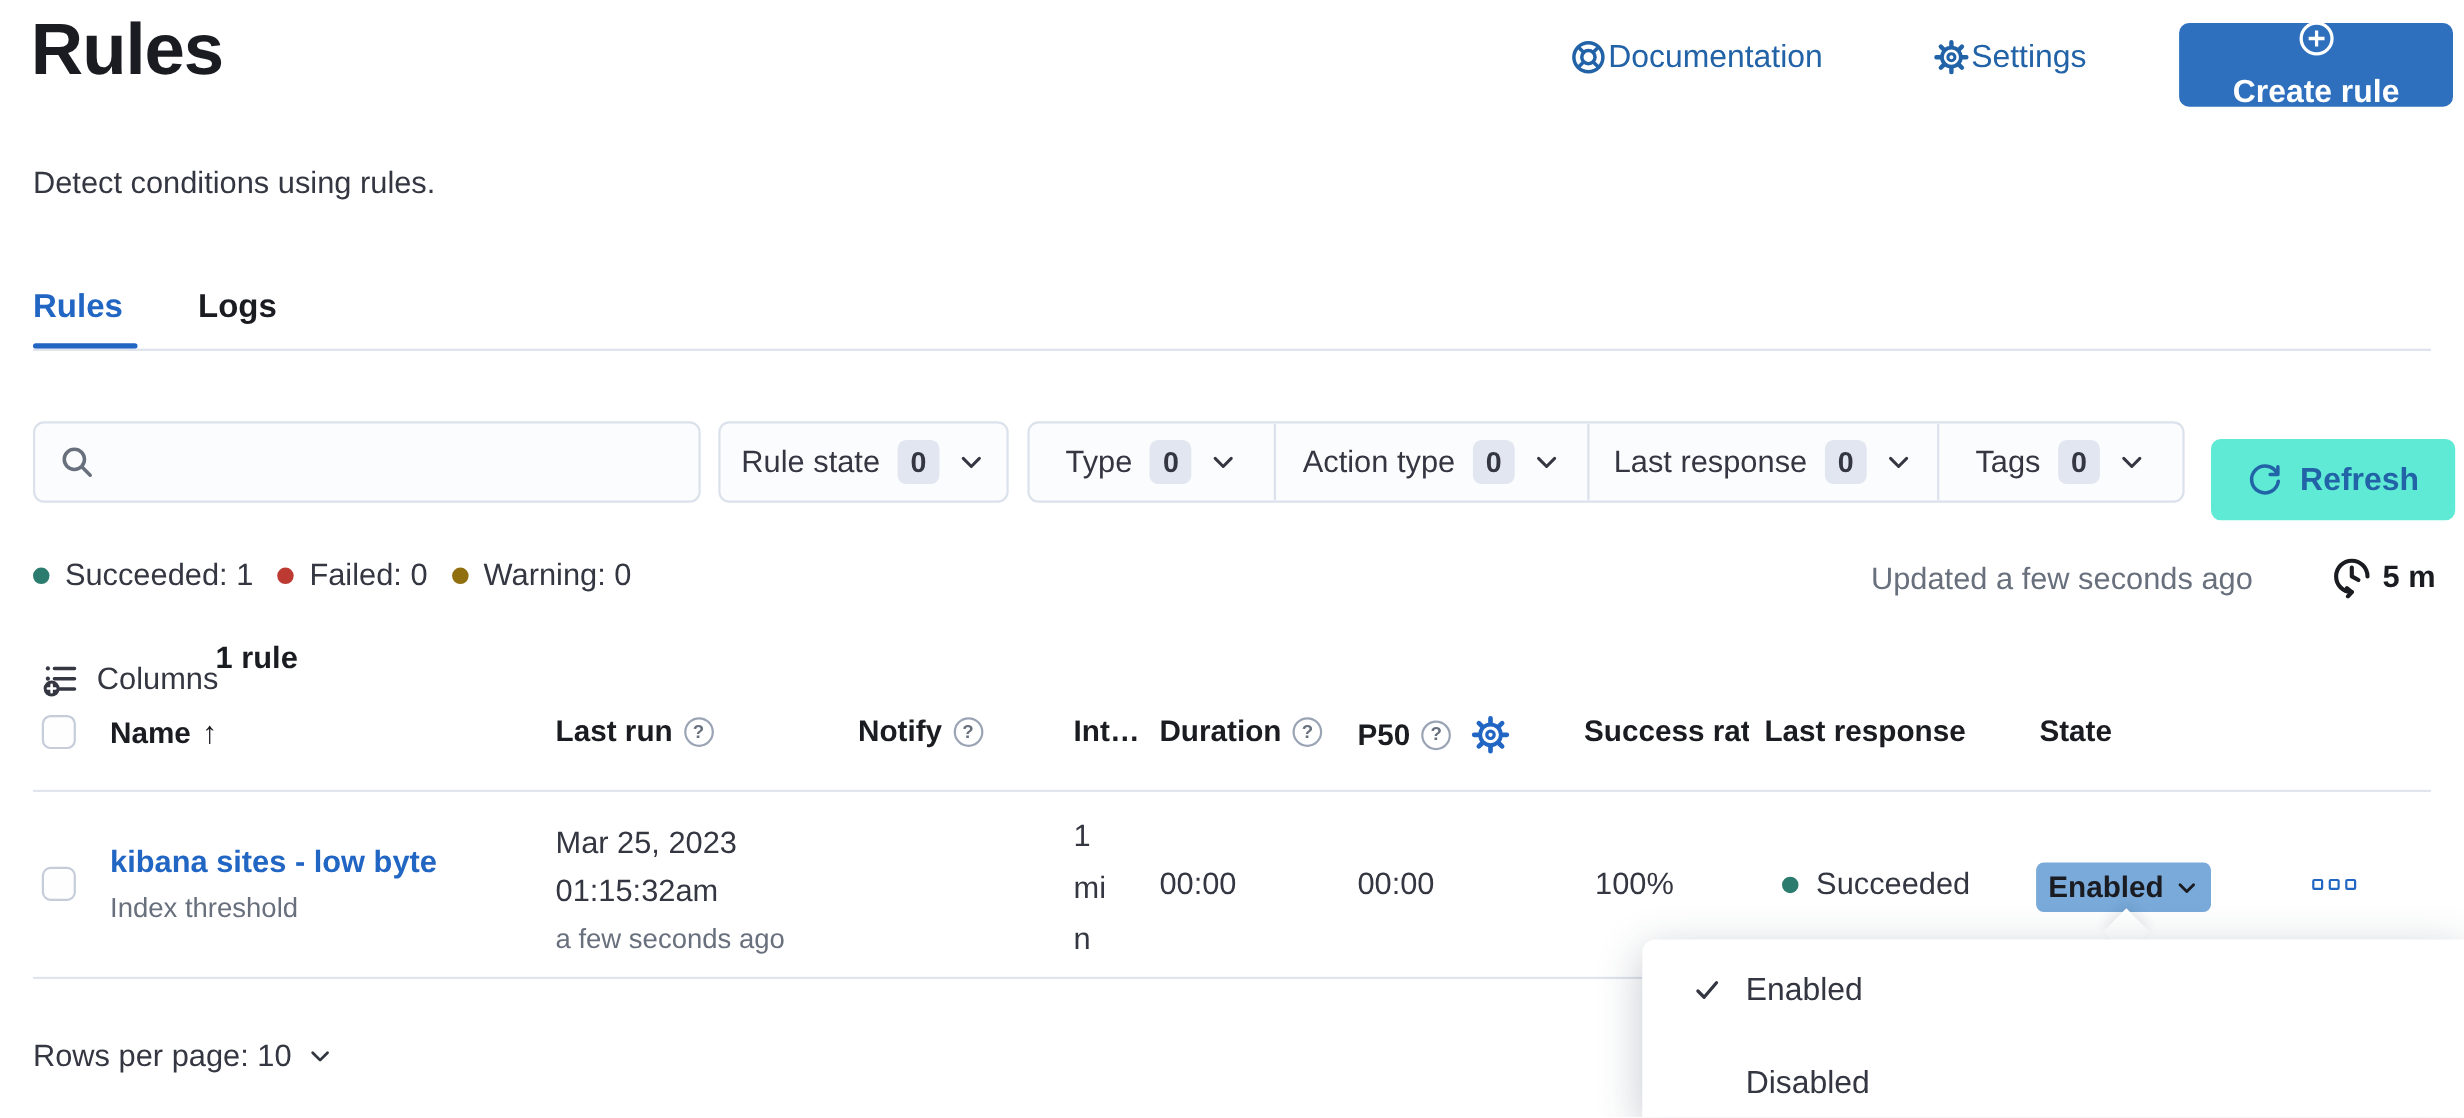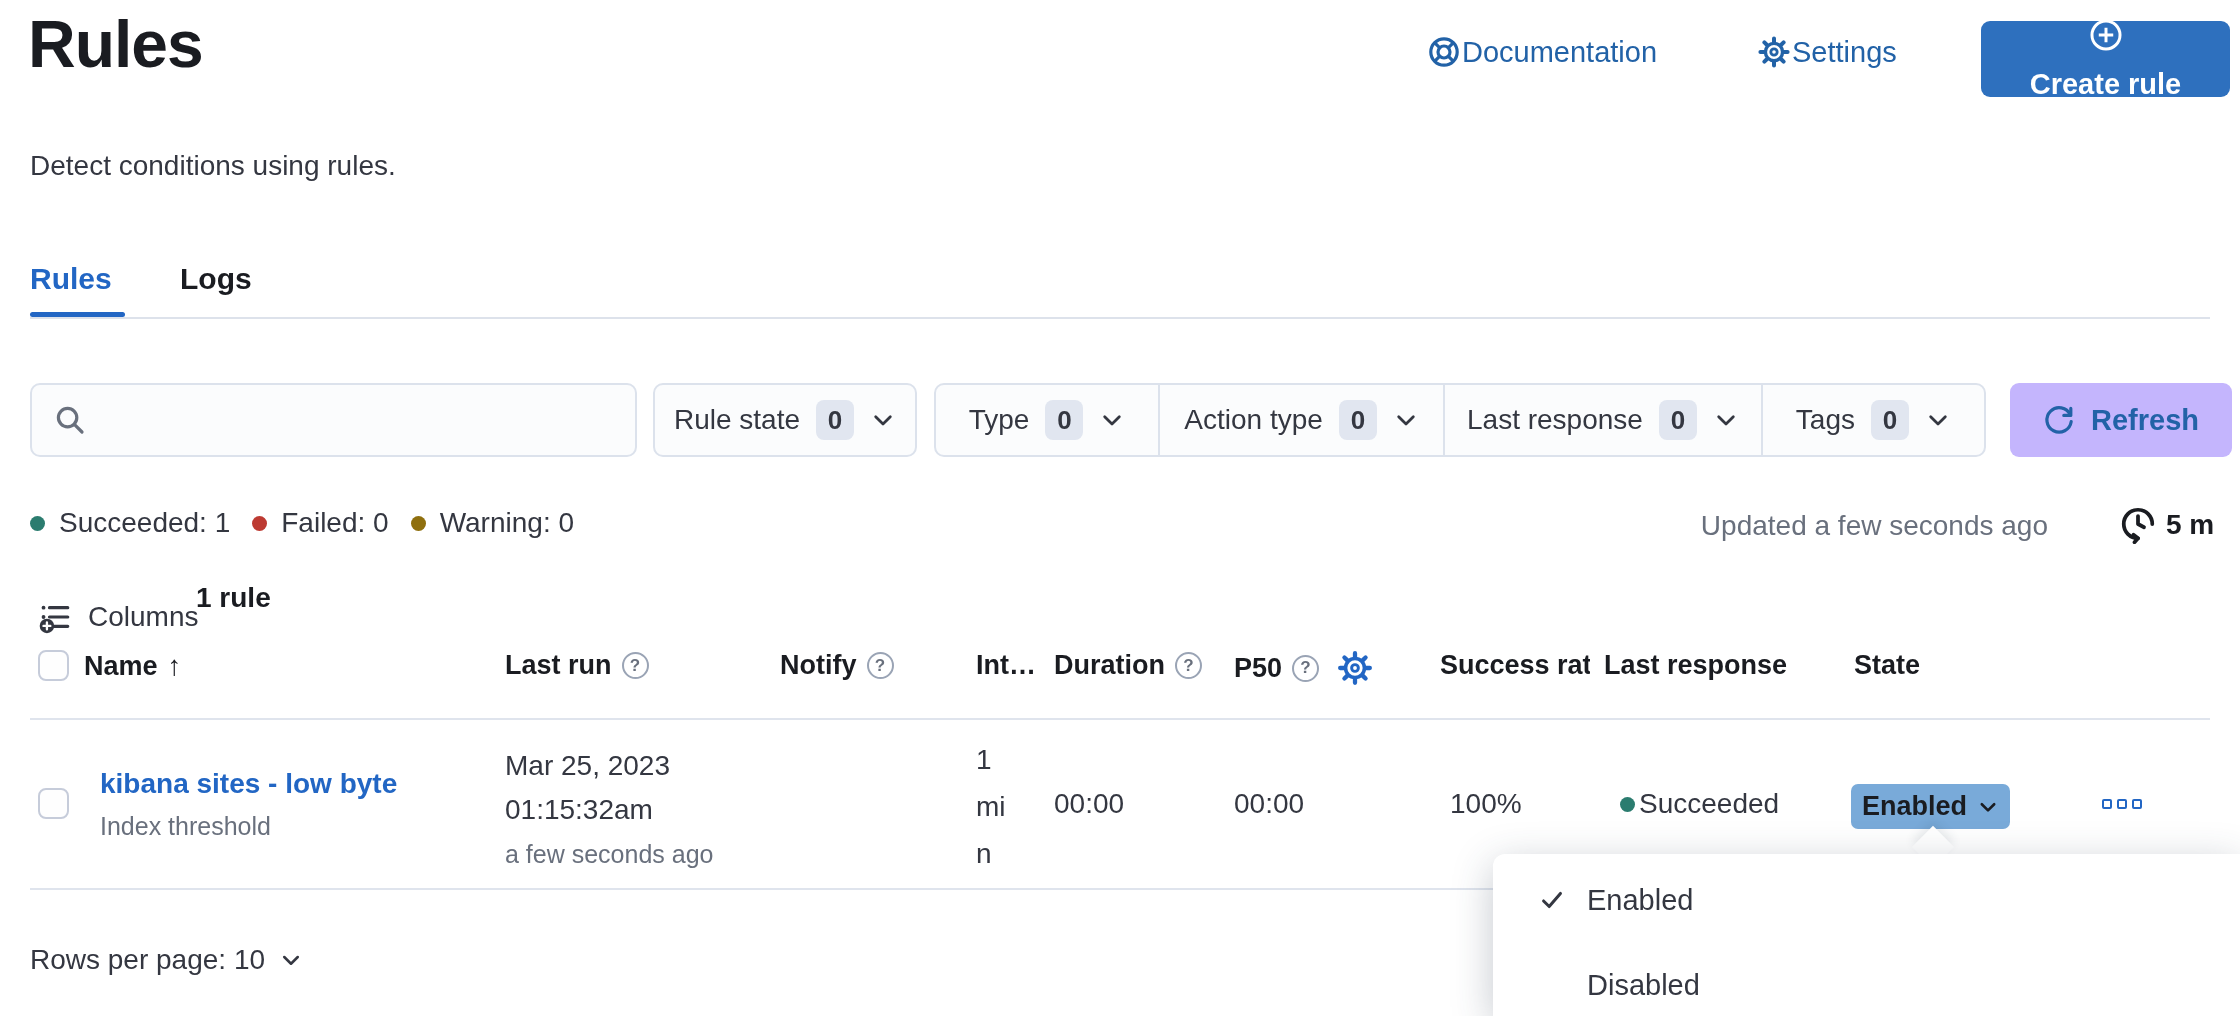--- a/index.html
+++ b/index.html
@@ -63,21 +63,21 @@
                font-size:28px;color:#343741;cursor:pointer;margin-top:22px;}
   .rule-count{position:absolute;left:196px;top:582px;font-size:28px;font-weight:700;color:#1a1c21;}
 
   
   .checkbox{position:absolute;width:31px;height:31px;border:2px solid #C6CCDA;border-radius:8px;
             background:#FEFEFE;cursor:pointer;box-sizing:border-box;}
   .cb-header{left:38px;top:650px;}
   .cb-row{left:38px;top:788px;}
   .th{position:absolute;top:650px;font-size:27px;font-weight:700;color:#1a1c21;display:flex;
       align-items:center;gap:10px;white-space:nowrap;}
-  .th-name{left:84px;}
+  .th-name{left:100px;}
   .th-lastrun{left:505px;}
   .th-notify{left:780px;}
   .th-interval{left:976px;}
   .th-duration{left:1054px;}
   .th-p50{left:1234px;}
   .th-success{left:1440px;width:150px;overflow:hidden;}
   .th-lastresp{left:1604px;}
   .th-state{left:1854px;}
   .sort-arrow{font-size:28px;font-weight:400;color:#1a1c21;}
   .help-circle{width:27px;height:27px;border:2px solid #9AA4B5;border-radius:50%;display:flex;
@@ -89,21 +89,21 @@
              color:#2266C4;white-space:nowrap;overflow:hidden;cursor:pointer;}
   .rule-type{position:absolute;left:100px;top:812px;font-size:25px;color:#69707D;}
   .lastrun-cell{position:absolute;left:505px;top:744px;font-size:28px;color:#343741;line-height:44px;}
   .lastrun-rel{font-size:25px;color:#69707D;}
   .interval-cell{position:absolute;left:976px;top:736px;width:40px;font-size:28px;color:#343741;
              line-height:47px;word-break:break-all;}
   .cell-num{position:absolute;top:788px;font-size:28px;color:#343741;}
   .c-duration{left:1054px;}
   .c-p50{left:1234px;}
   .c-success{left:1450px;}
-  .lastresp-cell{position:absolute;left:1620px;top:788px;display:flex;align-items:center;gap:4px;
+  .lastresp-cell{position:absolute;left:1620px;top:788px;display:flex;align-items:center;gap:16px;
              font-size:28px;color:#343741;}
   .state-badge{position:absolute;left:1851px;top:784px;width:159px;height:45px;border-radius:7px;
              background:#79AAD9;display:flex;align-items:center;justify-content:center;gap:10px;
              font-size:27px;font-weight:600;color:#1a1c21;cursor:pointer;box-sizing:border-box;}
   .actions-btn{position:absolute;left:2102px;top:799px;display:flex;gap:5px;cursor:pointer;}
   .actions-btn span{width:10px;height:10px;border:2.5px solid #2266C4;border-radius:2px;box-sizing:border-box;}
 
   
   .rows-per-page{position:absolute;left:30px;top:944px;display:flex;align-items:center;gap:14px;
              font-size:28px;color:#343741;cursor:pointer;}
@@ -222,21 +222,21 @@
       <span>Tags</span>
       <span class="count-badge">0</span>
       <span>
         <svg width="26" height="26" viewBox="0 0 16 16" fill="none" stroke="#343741" stroke-width="1.7" stroke-linecap="round" stroke-linejoin="round">
             <path d="M3.5 6 8 10.5 12.5 6"></path>
           </svg>
       </span>
     </div>
   </div>
 
-  <div class="refresh-btn" style="background-color: #c4b5fd;">
+  <div class="refresh-btn" style="background-color: #5eead4; margin-top: 16px;">
     <span>
       <svg width="32" height="32" viewBox="0 0 16 16" fill="none" stroke="#2262A7" stroke-width="1.6" stroke-linecap="round" stroke-linejoin="round">
         <path d="M13.6 5.4 A6.1 6.1 0 1 0 14.1 8.8"></path>
         <path d="M13.9 2.2 V5.7 H10.4"></path>
       </svg>
     </span>
     <span>Refresh</span>
   </div>
 
   <div class="status-row">

